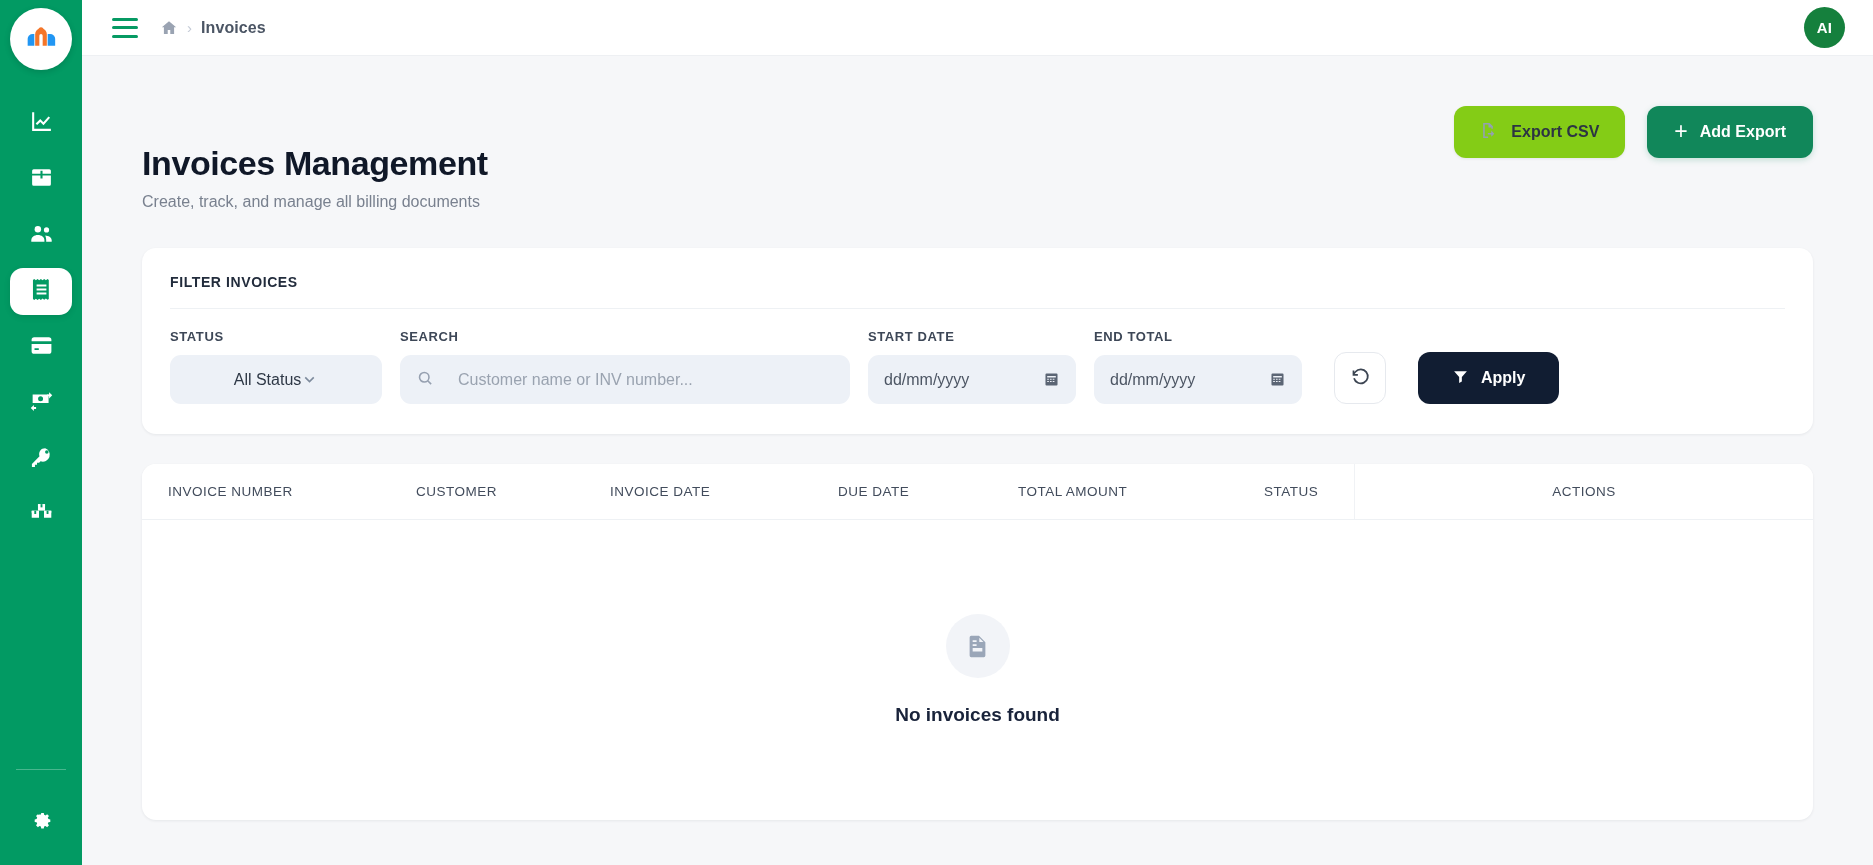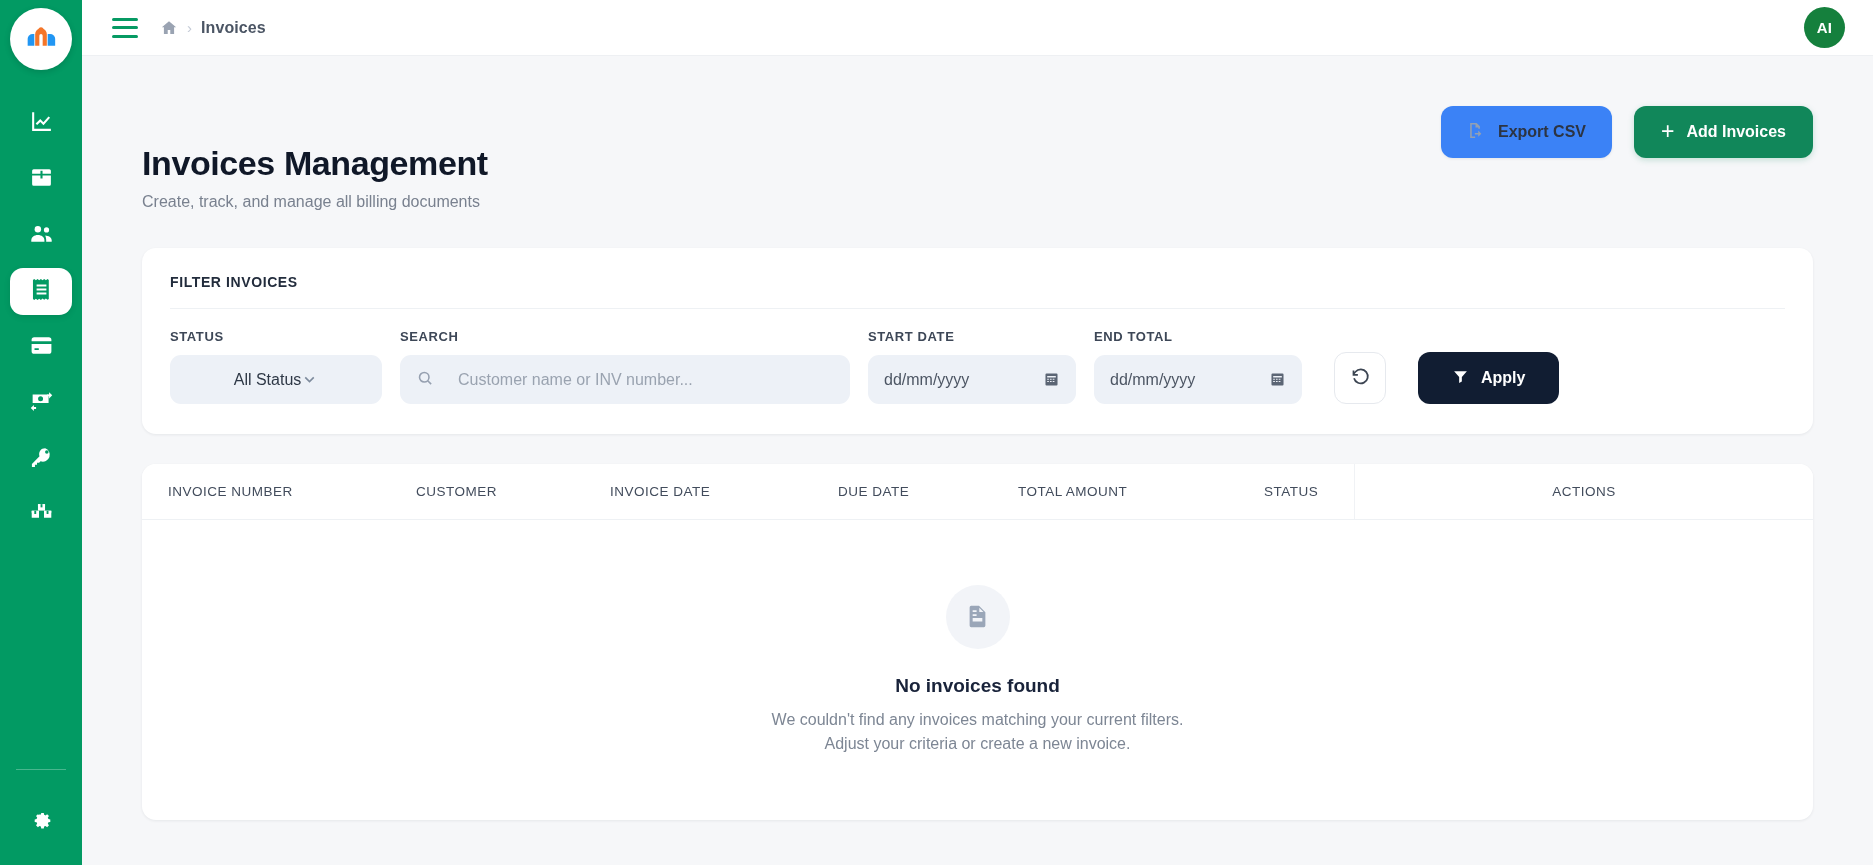--- a/index.html
+++ b/index.html
@@ -73,21 +73,21 @@
   .page-title { font-size: 34px; font-weight: 700; color: #101828; letter-spacing: -.4px; margin-top: 44px; }
   .page-sub { margin-top: 10px; font-size: 16px; color: #79818f; }
   .head-actions { margin-left: auto; display: flex; align-items: center; gap: 22px; padding-top: 6px; }
 
   .btn {
     display: inline-flex; align-items: center; gap: 12px;
     border-radius: 12px; font-size: 16px; font-weight: 700; cursor: pointer;
     border: none; font-family: inherit;
   }
   .btn-export {
-    background: #3b82f6; color: #2c3443; height: 52px; padding: 0 26px;
+    background: #84cc16; color: #2c3443; height: 52px; padding: 0 26px;
     box-shadow: 0 1px 3px rgba(16,24,40,.08);
   }
   .btn-export svg { width: 19px; height: 19px; fill: #93a0b2; }
   .btn-add {
     background: #11875a; color: #ffffff; height: 52px; padding: 0 27px;
     box-shadow: 0 2px 6px rgba(17,135,90,.22);
   }
   .btn-add .plus { font-size: 23px; font-weight: 400; line-height: 1; margin-top: -2px; }
 
   
@@ -306,21 +306,21 @@
             <span>
               <svg viewBox="0 0 24 24">
                   <path d="M4 2.4h8.1l4.2 4.2v3.3h-2V8.1h-3.6V4.4H6v15.2h4.3v2H4V2.4z"></path>
                   <path d="M14.2 12.1l3.9 3.9-3.9 3.9v-2.9h-4.3v-2h4.3v-2.9z"></path>
                 </svg>
             </span>
             <span>Export CSV</span>
           </button>
           <button class="btn btn-add">
             <span class="plus">+</span>
-            <span>Add Invoices</span>
+            <span>Add Export</span>
           </button>
         </div>
       </div>
 
       <section class="card filter-card">
         <div class="filter-title">FILTER INVOICES</div>
 
         <div class="filter-row">
 
           <div class="f-status">
@@ -404,19 +404,18 @@
           <div class="th c6">ACTIONS</div>
         </div>
 
         <div class="empty-wrap">
           <div class="empty-ico">
             <svg viewBox="0 0 24 24">
                 <path d="M13.3 2.5H6.4A1.4 1.4 0 0 0 5 3.9v16.2a1.4 1.4 0 0 0 1.4 1.4h11.2a1.4 1.4 0 0 0 1.4-1.4V8.2l-5.7-5.7zm-5.6 4h3.5v1.6H7.7V6.5zm0 3.4h3.5v1.6H7.7V9.9zm8.6 6.6H7.7v-3.1h8.6v3.1zM13.6 8V4.3L17.3 8h-3.7z"></path>
               </svg>
           </div>
           <div class="empty-title">No invoices found</div>
-          <div class="empty-desc">We couldn't find any invoices matching your current filters. Adjust your criteria or create a new invoice.</div>
         </div>
       </section>
 
     </main>
   </div>
 </div>
 
 </body></html>

